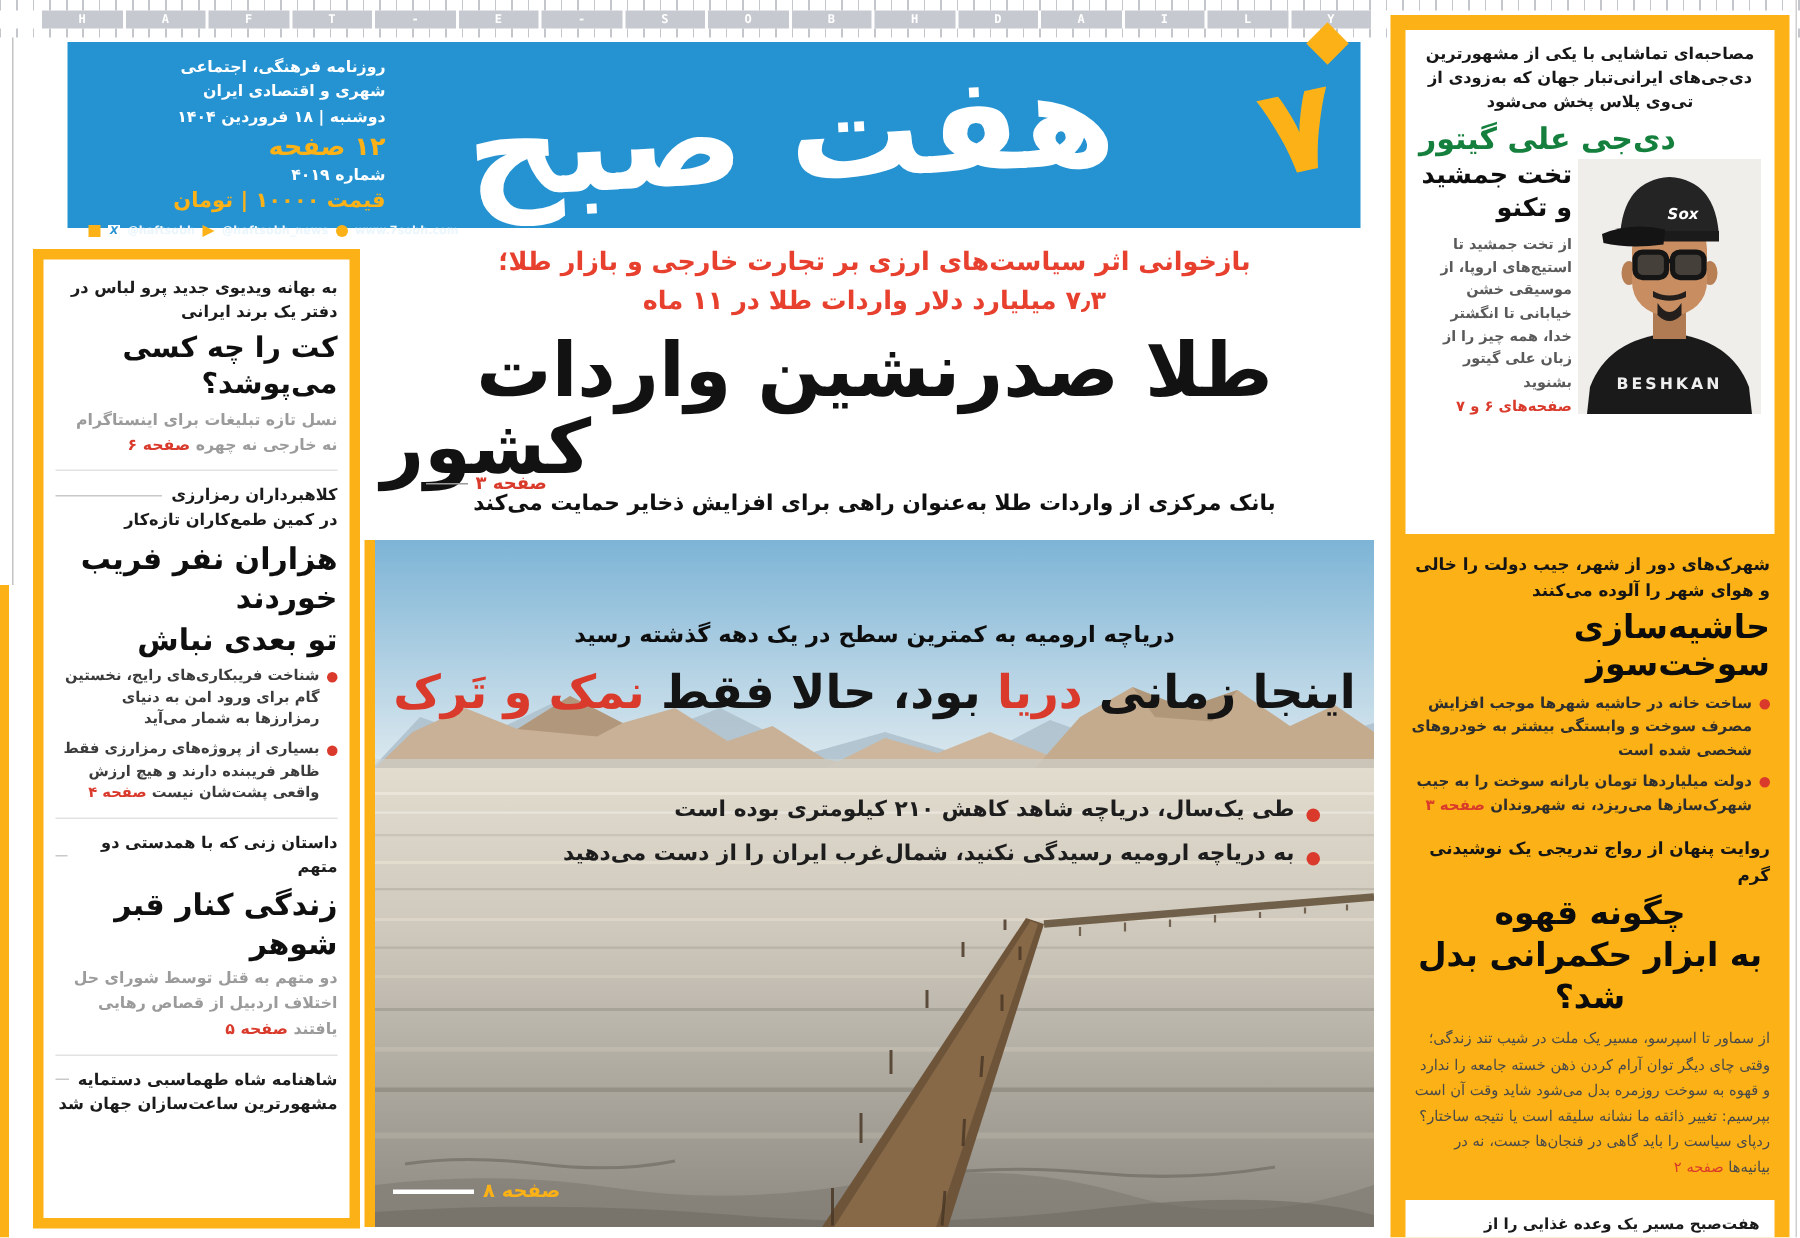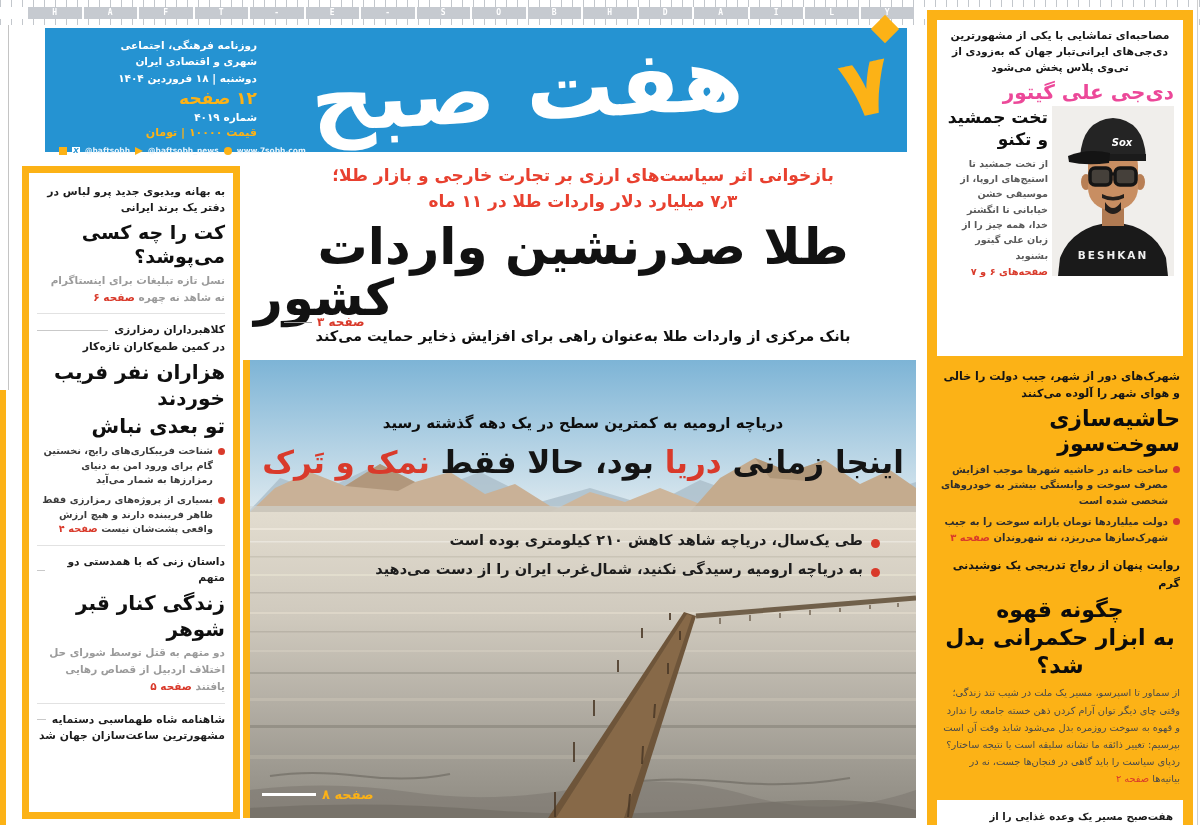--- a/index.html
+++ b/index.html
@@ -17,21 +17,21 @@
 
   
   .masthead{position:absolute;left:45px;top:28px;width:862px;height:124px;background:#2593d2}
   .mh-diamond{position:absolute;right:12px;top:-9px;width:20px;height:20px;background:#fcb216;transform:rotate(45deg)}
   .mh-logo{position:absolute;right:70px;top:0;width:620px;height:124px;line-height:124px;text-align:center;
     color:#fff;font-size:88px;font-weight:bold;direction:rtl;letter-spacing:-4px;transform:rotate(-3deg)}
   .mh-seven{position:absolute;right:16px;top:18px;color:#fcb216;font-size:82px;font-weight:bold;transform:rotate(-12deg);line-height:1}
   .mh-info{position:absolute;left:14px;top:9px;width:198px;direction:rtl;text-align:right;color:#fff}
   .mh-info .l{font-size:10.5px;font-weight:bold;line-height:1.55}
   .mh-info .pages{color:#fcb216;font-size:17px;font-weight:bold;margin:2px 0 1px}
-  .mh-info .price{color:#fcb216;font-size:11px;font-weight:bold;margin-top:1px}
+  .mh-info .price{color:#fcb216;font-size:14px;font-weight:bold;margin-top:1px}
   .social{margin-top:7px;display:flex;gap:5px;align-items:center;direction:ltr;font-size:7.5px;color:#eaf5fc;font-weight:bold}
   .sic{width:8px;height:8px;flex:none;display:inline-block}
   .sic.sq{background:#fcb216}
   .sic.x{background:#fff;color:#2593d2;font-size:7px;line-height:8px;text-align:center;font-weight:bold}
   .sic.tri{width:0;height:0;background:none;border-left:8px solid #fcb216;border-top:4px solid transparent;border-bottom:4px solid transparent}
   .sic.cir{background:#fcb216;border-radius:50%}
 
   
   .gold{position:absolute;left:250px;top:163px;width:666px;height:196px;direction:rtl}
   .gold .k{color:#e8402f;font-weight:bold;font-size:17px;text-align:center;line-height:1.5}
@@ -70,21 +70,21 @@
   .gr{font-size:10.5px;font-weight:bold;color:#9b9b9b;line-height:1.6}
   .pgin{color:#d93a2b}
   .sep{border:none;border-top:1px solid #e2e2e2;margin:8px 0}
   .bsm{display:flex;gap:5px;font-size:9.8px;font-weight:bold;color:#3c3c3c;line-height:1.5;margin-top:5px}
 
   
   .rightcol{position:absolute;left:927px;top:10px;width:266px;height:815px;background:#fcb216;
     padding:10px;direction:rtl;text-align:right;overflow:hidden}
   .djbox{background:#fff;padding:8px 9px 0;height:336px;position:relative}
   .djk{font-size:10.8px;font-weight:bold;text-align:center;line-height:1.5;color:#181818}
-  .djred{color:#ec4899;font-size:20px;font-weight:bold;text-align:right;margin-top:3px;letter-spacing:-.5px}
+  .djred{color:#15803d;font-size:20px;font-weight:bold;text-align:left;margin-top:3px;letter-spacing:-.5px}
   .djrow{display:flex;margin-top:2px;gap:4px}
   .djtxt{flex:1;min-width:0}
   .djb{font-size:17px;font-weight:bold;line-height:1.3;letter-spacing:-.5px;color:#0e0e0e}
   .djsub{font-size:9.6px;font-weight:bold;color:#5a5a5a;line-height:1.6;margin-top:6px}
   .djpg{color:#d93a2b;font-size:9.8px;font-weight:bold;margin-top:3px}
   .sec{padding:12px 3px 0}
   .seck{font-size:11.2px;font-weight:bold;line-height:1.55;color:#151515}
   .sech{font-size:22px;font-weight:bold;letter-spacing:-.5px;margin:3px 0 1px;color:#0c0c0c}
   .bsm2{display:flex;gap:5px;font-size:10px;font-weight:bold;color:#2e2e2e;line-height:1.55;margin-top:6px}
   .cofh{font-size:22px;font-weight:bold;text-align:center;line-height:1.25;margin:4px 0 5px;color:#0c0c0c;letter-spacing:-.5px}
@@ -248,21 +248,21 @@
         <span>صفحه ۸</span>
       </div>
   </div>
 
   <div class="leftcol">
 
     <div>
       <div class="kick">به بهانه ویدیوی جدید پرو لباس در دفتر یک برند ایرانی</div>
       <div class="hL h19">کت را چه کسی می‌پوشد؟</div>
       <div class="gr">نسل تازه تبلیغات برای اینستاگرام</div>
-      <div class="gr"><span>نه شاهد نه چهره</span> <span class="pgin">صفحه ۶</span></div>
+      <div class="gr"><span>نه خارجی نه چهره</span> <span class="pgin">صفحه ۶</span></div>
     </div>
 
     <hr class="sep">
 
     <div>
       <div class="kick krow">
           <span>کلاهبرداران رمزارزی</span>
           <i></i>
         </div>
       <div class="kick">در کمین طمع‌کاران تازه‌کار</div>

